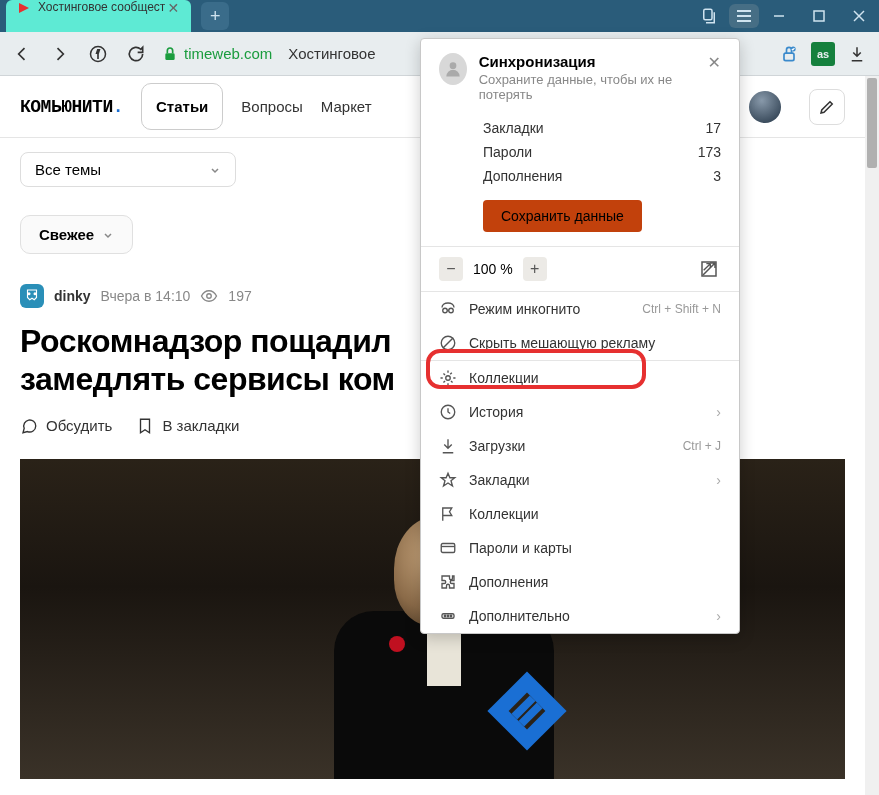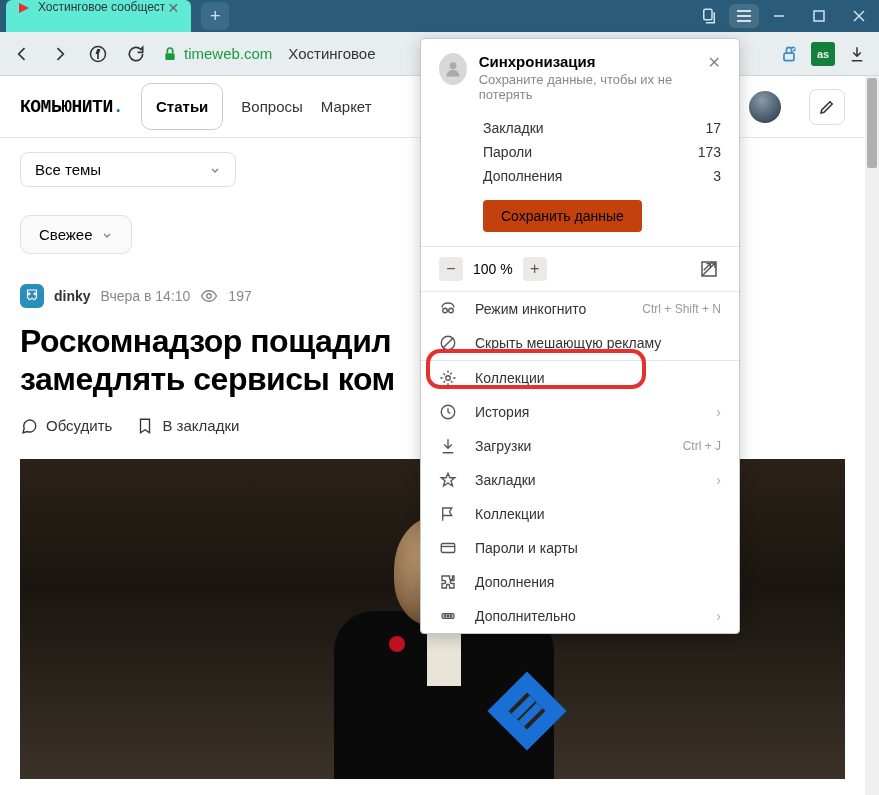--- a/index.html
+++ b/index.html
@@ -42,21 +42,21 @@
   .header-right { margin-left: auto; display: flex; align-items: center; gap: 18px; }
   .bell-wrap { position: relative; }
   .bell-dot { position: absolute; bottom: 0; right: -2px; width: 8px; height: 8px; background: #ff7a00; border-radius: 50%; }
   .avatar { width: 32px; height: 32px; border-radius: 50%; background: radial-gradient(circle at 40% 30%, #8899aa, #223344); }
   .edit-btn { margin-left: 10px; width: 36px; height: 36px; border: 1px solid #ddd; border-radius: 8px; display: flex; align-items: center; justify-content: center; }
   
   
   .filter-bar { padding: 14px 20px; }
   .dropdown { border: 1px solid #ddd; border-radius: 8px; padding: 8px 14px; display: inline-flex; align-items: center; gap: 108px; font-size: 15px; cursor: pointer; }
   .sort-bar { padding: 14px 20px 20px; }
-  .sort-pill { border: 1px solid #e0e0e0; background: #fafafa; border-radius: 10px; padding: 10px 18px; display: inline-flex; align-items: center; gap: 8px; font-weight: normal; font-size: 15px; }
+  .sort-pill { border: 1px solid #e0e0e0; background: #fafafa; border-radius: 10px; padding: 10px 18px; display: inline-flex; align-items: center; gap: 8px; font-weight: bold; font-size: 15px; }
   
   
   .post { padding: 10px 20px; }
   .post-meta { display: flex; align-items: center; gap: 10px; font-size: 14px; color: #888; }
   .post-avatar { width: 24px; height: 24px; background: #2a8fb8; border-radius: 6px; display: flex; align-items: center; justify-content: center; }
   .post-author { color: #333; font-weight: 600; }
   .post-title { font-size: 32px; font-weight: 900; margin: 14px 0 18px; line-height: 1.2; letter-spacing: -0.5px; }
   .post-actions { display: flex; gap: 24px; font-size: 15px; color: #333; margin-bottom: 24px; }
   .post-action { display: flex; align-items: center; gap: 8px; cursor: pointer; }
   .post-image { height: 320px; background: linear-gradient(180deg, #2a2218 0%, #1a1510 40%, #3a3228 100%); position: relative; overflow: hidden; }
@@ -82,21 +82,21 @@
   .sync-sub { color: #888; font-size: 13px; margin-top: 2px; }
   .sync-close { margin-left: auto; color: #888; cursor: pointer; font-size: 16px; }
   .sync-table { margin: 14px 0 0 44px; }
   .sync-row { display: flex; justify-content: space-between; font-size: 14px; color: #333; padding: 4px 0; }
   .sync-btn { background: #c2410c; border: none; padding: 8px 18px; border-radius: 4px; font-size: 14px; margin: 12px 0 0 44px; cursor: pointer; }
   .menu-sep { height: 1px; background: #e5e5e5; }
   .zoom-row { display: flex; align-items: center; padding: 10px 18px; gap: 10px; }
   .zoom-btn { width: 24px; height: 24px; border: none; background: #eceae6; border-radius: 4px; display: flex; align-items: center; justify-content: center; font-size: 16px; cursor: pointer; color: #555; }
   .zoom-val { font-size: 14px; }
   .fullscreen-btn { margin-left: auto; width: 24px; height: 24px; display: flex; align-items: center; justify-content: center; cursor: pointer; color: #555; position: relative; }
-  .menu-item { display: flex; align-items: center; padding: 8px 18px; gap: 18px; cursor: pointer; color: #333; position: relative; }
+  .menu-item { display: flex; align-items: center; padding: 8px 18px; gap: 12px; cursor: pointer; color: #333; position: relative; }
   .menu-icon { width: 18px; height: 18px; display: flex; align-items: center; justify-content: center; color: #555; }
   .menu-shortcut { margin-left: auto; color: #999; font-size: 12px; }
   .menu-arrow { margin-left: auto; color: #aaa; }
   .highlight-red { position: absolute; top: 349px; left: 426px; width: 220px; height: 40px; border: 4px solid #e63030; border-radius: 14px; z-index: 101; pointer-events: none; }
   
   svg { display: block; }
 </style>
 </head>
 <body>
 

